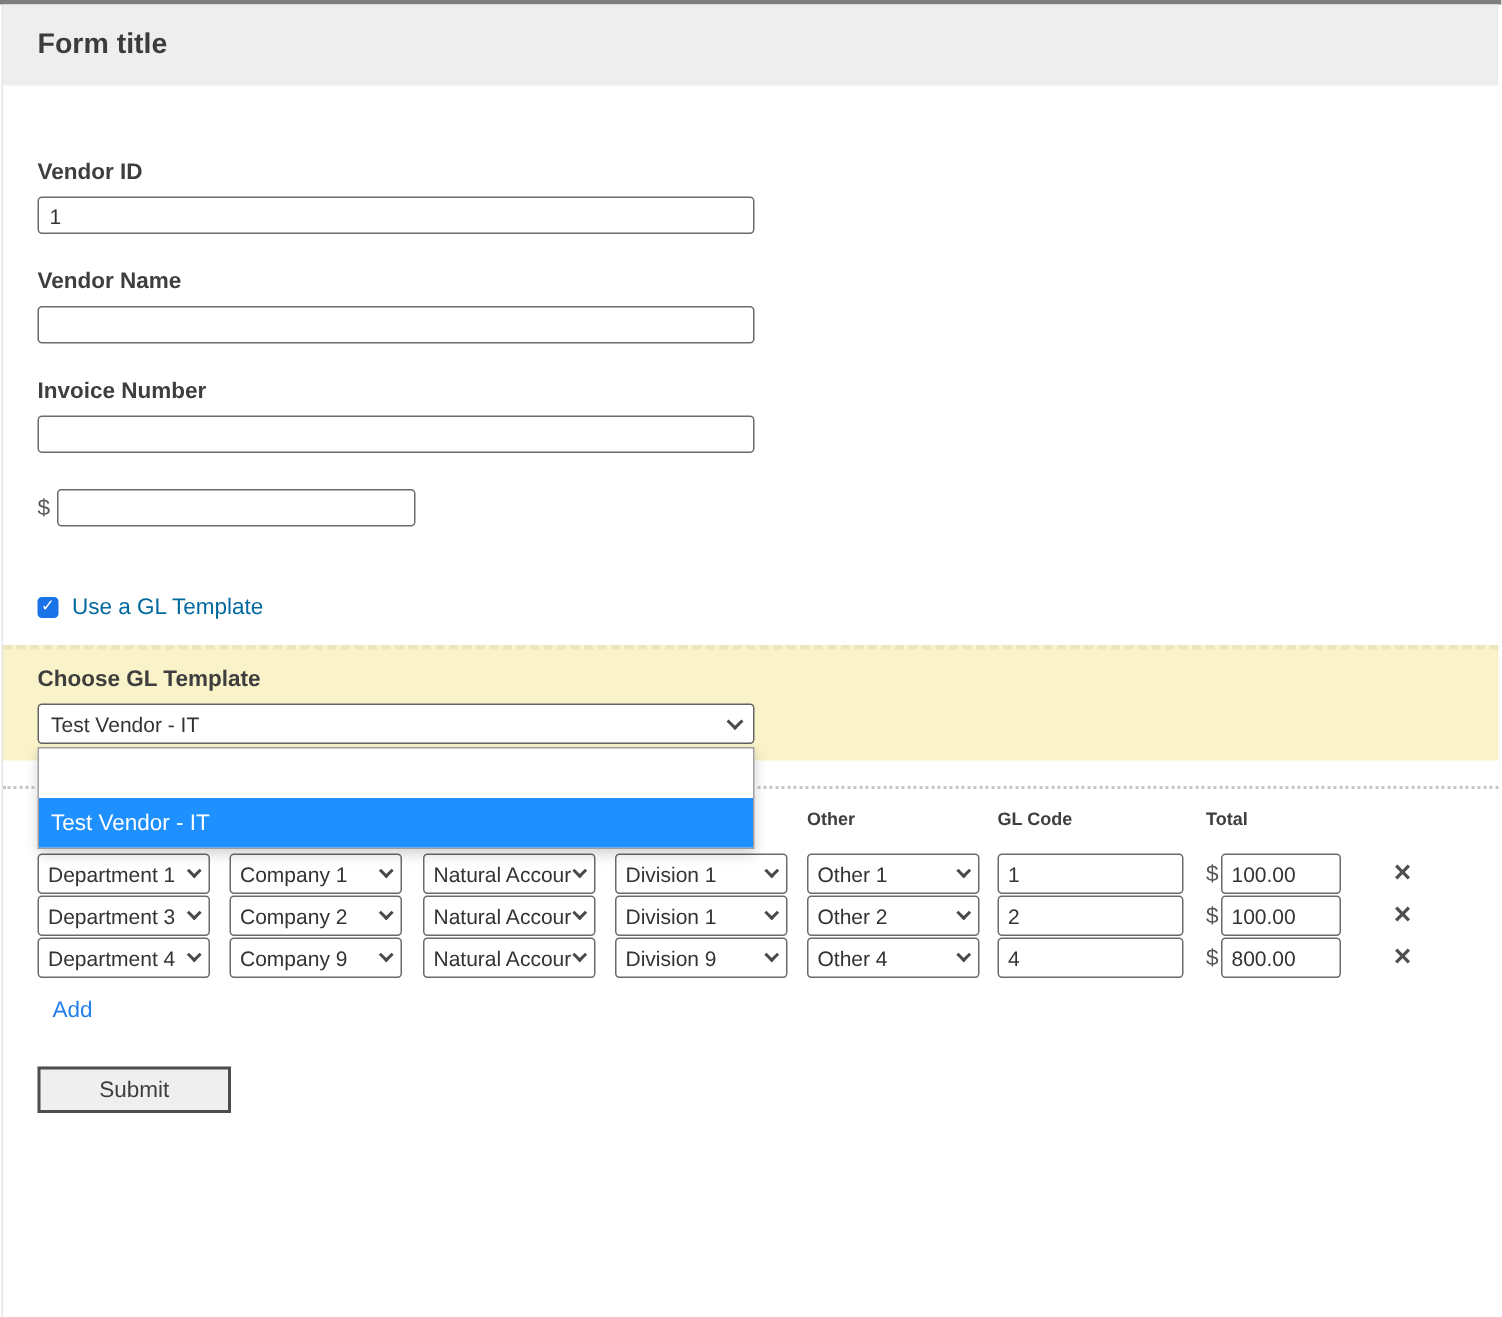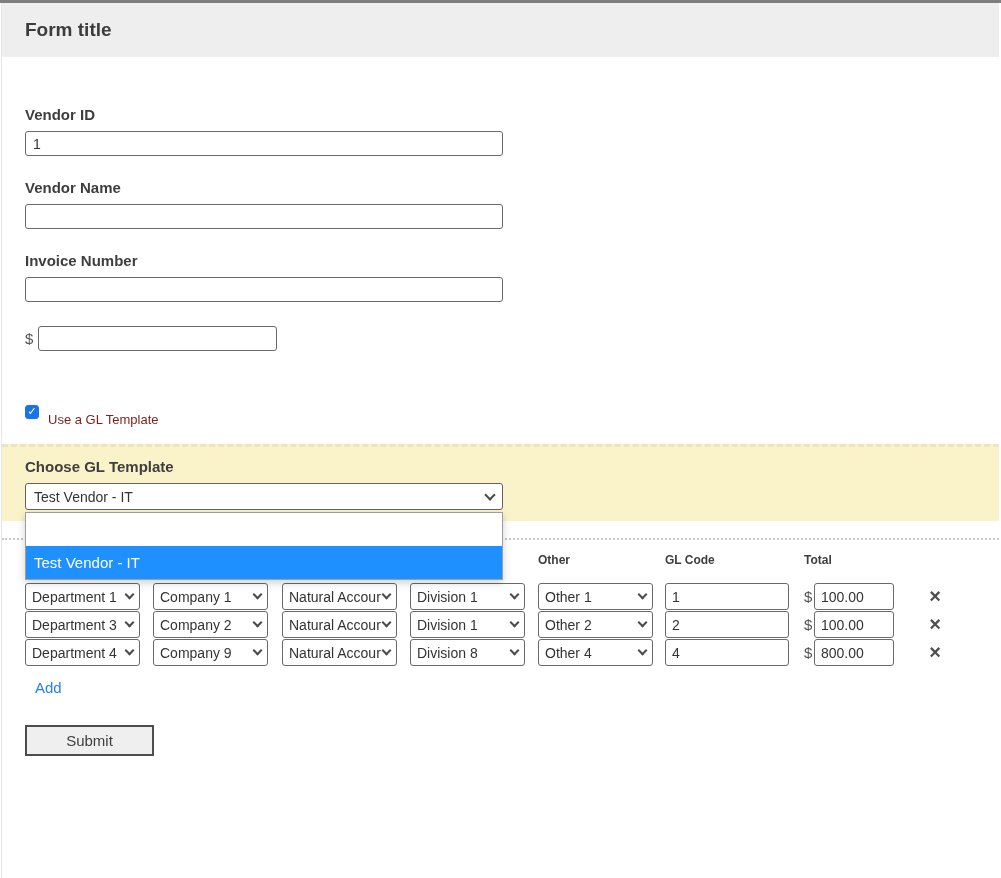--- a/index.html
+++ b/index.html
@@ -33,21 +33,21 @@
   .checkbox-row { display:flex; align-items:center; margin-left:23px; }
   .checkbox-row.use-gl { margin-top:45px; }
   .checkbox-row.save-gl { margin-top:65px; }
   .checkbox {
     width:14px; height:14px; border:1px solid #767676; border-radius:3px;
     background:#fff; display:flex; align-items:center; justify-content:center;
     cursor:pointer; flex:0 0 auto;
   }
   .checkbox.checked { background:#1a73e8; border-color:#1a73e8; }
   .checkbox .check-glyph { color:#fff; font-size:11px; font-weight:bold; line-height:1; }
-  .checkbox-label { margin-left:9px; font-size:13px; color:#7f1d1d;margin-top:16px; }
+  .checkbox-label { margin-left:9px; font-size:15px; color:#0369a1; }
 
   .gl-highlight {
     margin-top:17px; margin-right:2px; background:#faf2c8;
     border-top:3px dashed rgba(0,0,0,0.05);
     padding:12px 0 11px 23px;
   }
   .select-wrap { position:relative; width:478px; margin-top:7px; }
   .select-box {
     width:478px; height:27px; background:#fff; border:1px solid #636363; border-radius:3px;
     display:flex; align-items:center; justify-content:space-between;
@@ -228,21 +228,21 @@
         </div>
       <div class="gl-select c2">
           <span>Company 9</span>
           <span class="chev"></span>
         </div>
       <div class="gl-select c3">
           <span>Natural Accour</span>
           <span class="chev"></span>
         </div>
       <div class="gl-select c4">
-          <span>Division 8</span>
+          <span>Division 9</span>
           <span class="chev"></span>
         </div>
       <div class="gl-select c5">
           <span>Other 4</span>
           <span class="chev"></span>
         </div>
       <input class="gl-input gl-code" type="text" value="4" style="">
       <span class="row-currency">$</span>
       <input class="gl-input gl-total" type="text" value="800.00" style="">
       <button class="remove-btn">×</button>

